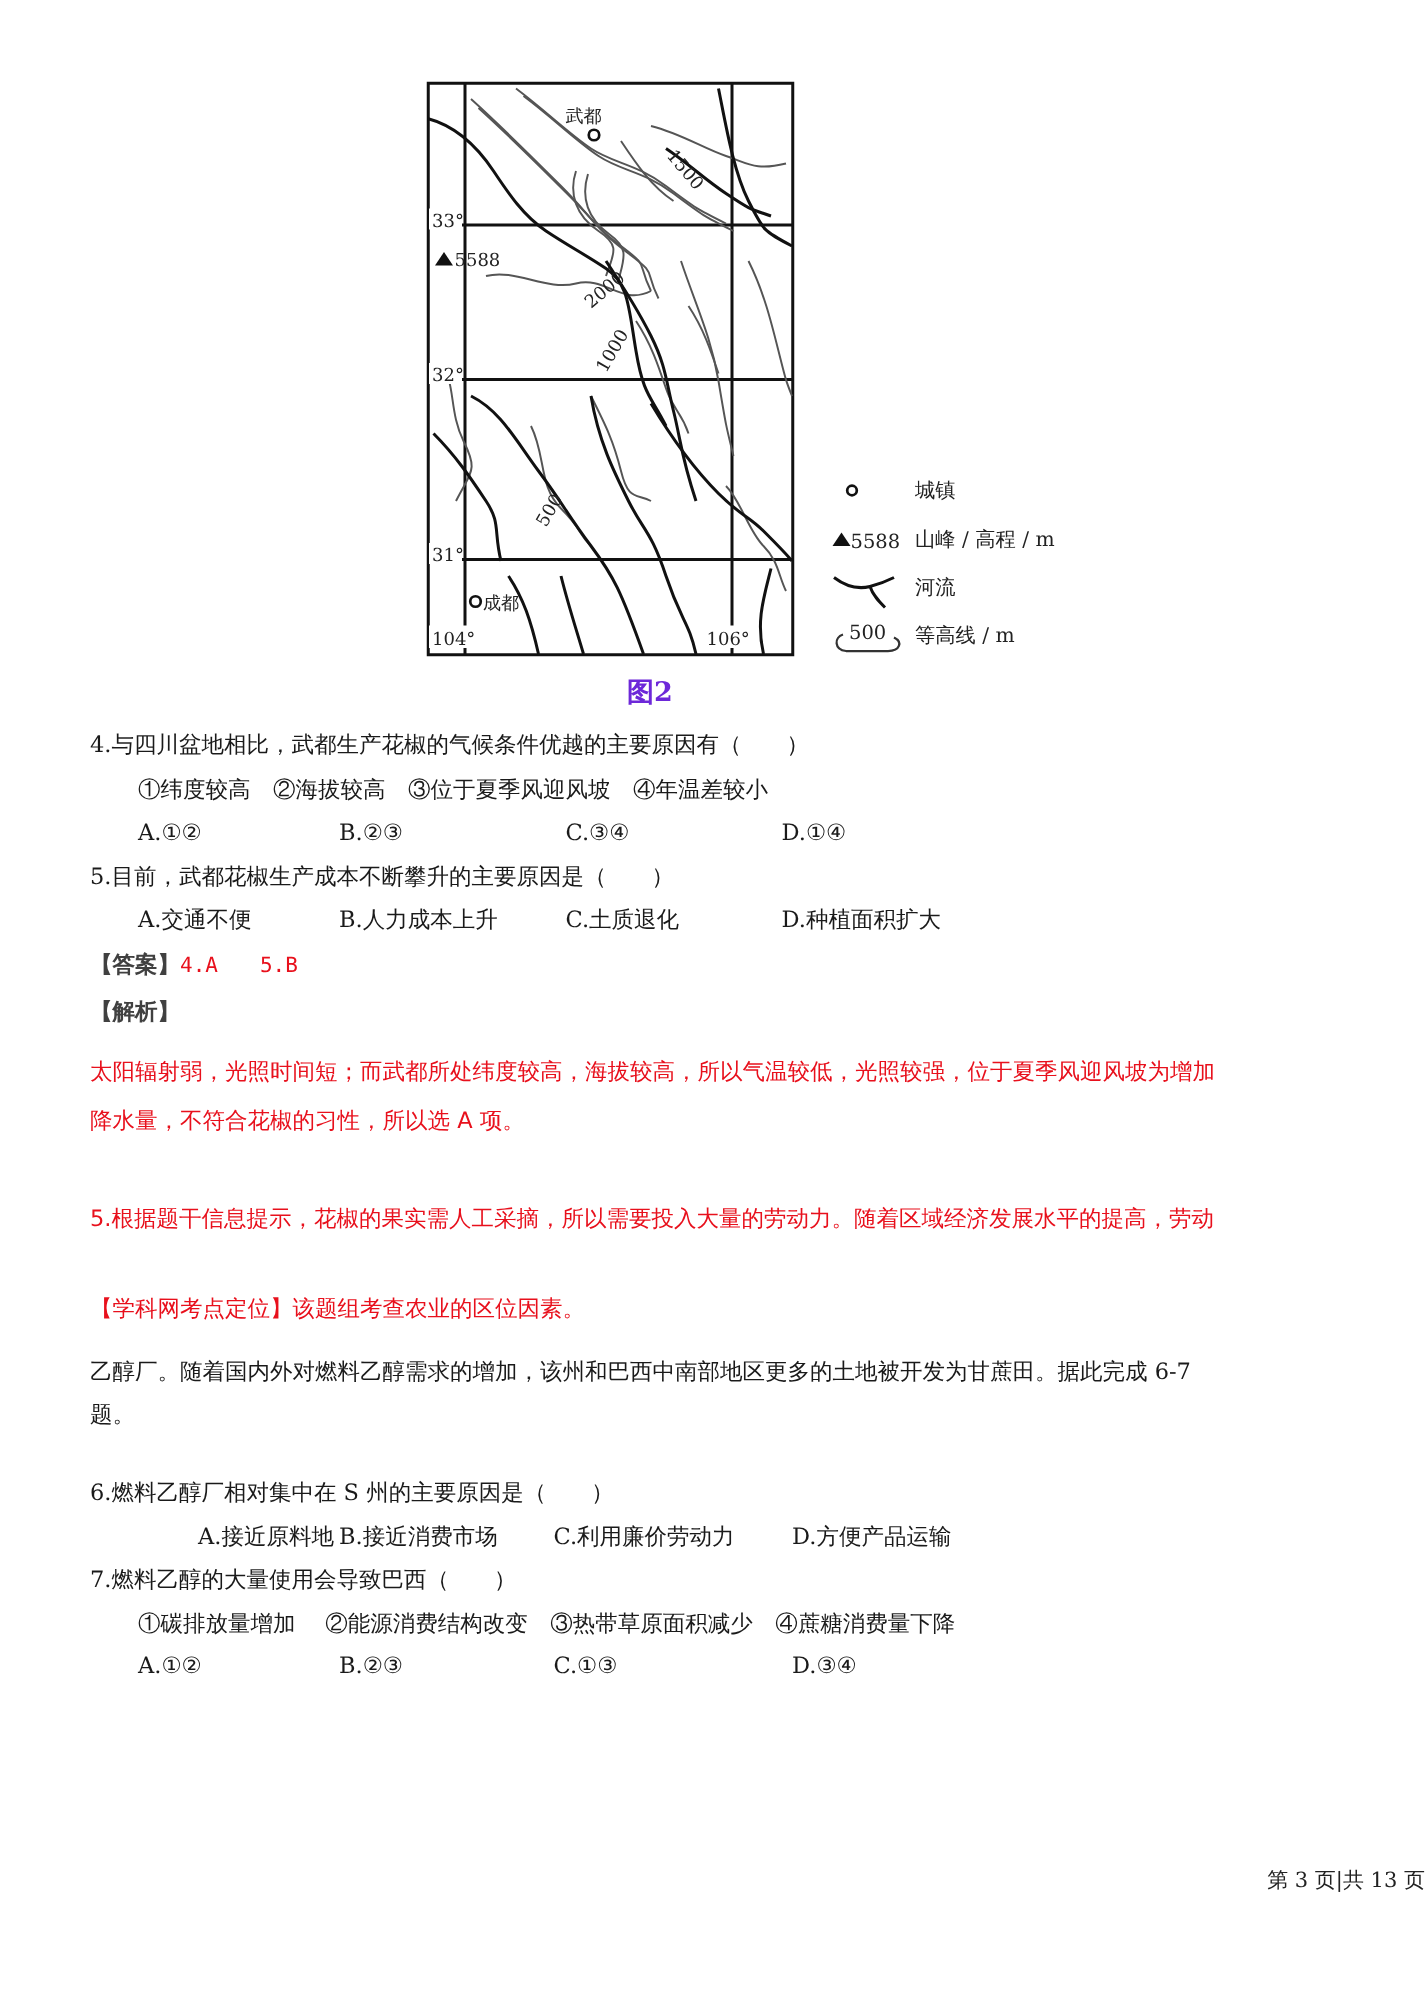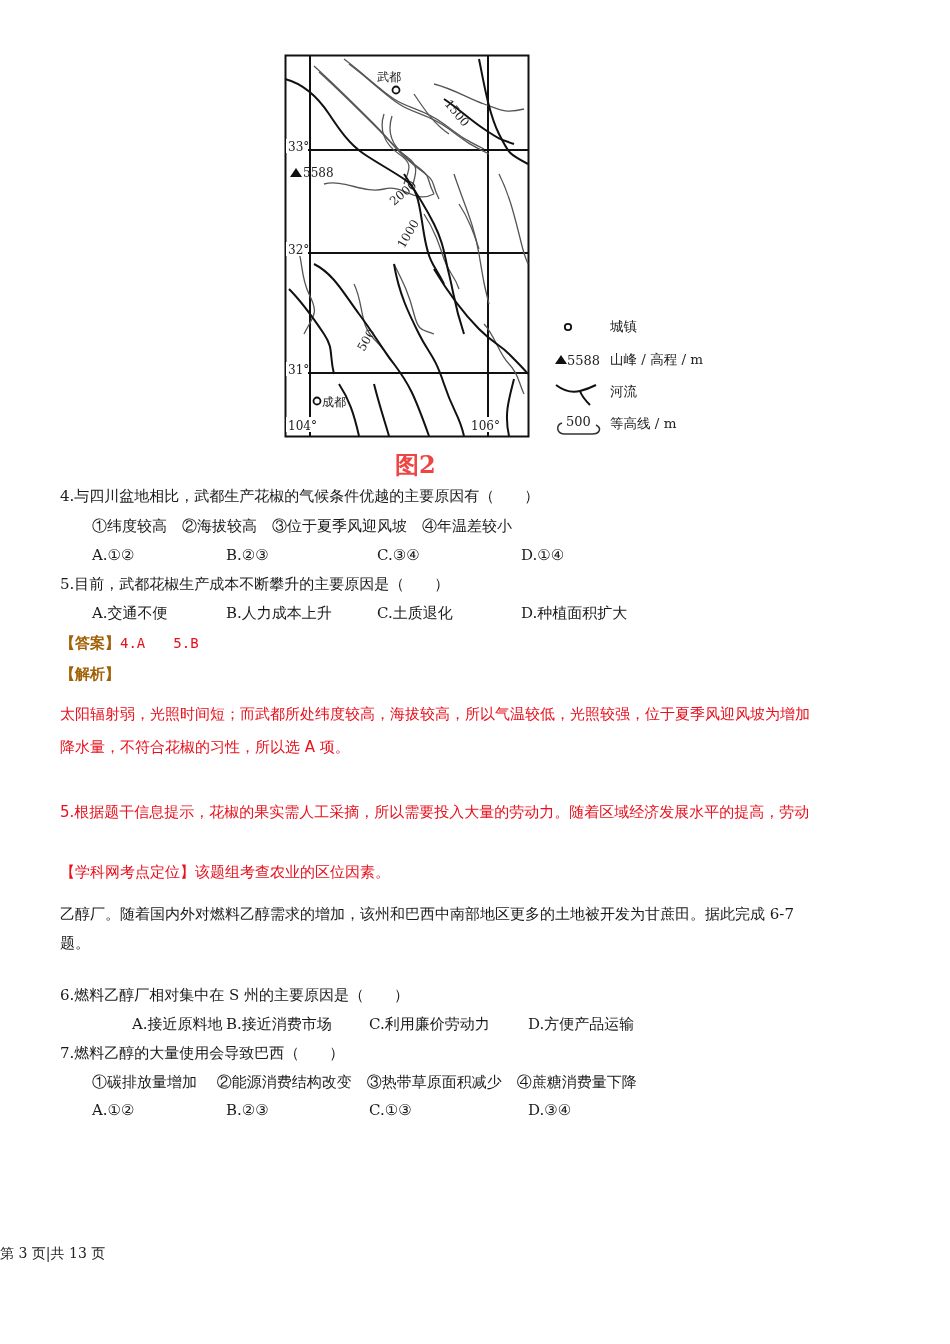--- a/index.html
+++ b/index.html
@@ -7,28 +7,28 @@
     width: 950px; height: 1344px; position: relative; overflow: hidden;
     font-family: "DejaVu Serif", "Liberation Serif", serif;
     color: #1a1a1a;
   }
   .map-wrap { position: absolute; left: 284px; top: 54px; width: 460px; height: 420px; }
   .map-svg { position: absolute; left: 0; top: 0; }
   .legend { position: absolute; left: 268px; top: 262px; width: 180px; }
   .legend-row { position: absolute; left: 0; height: 22px; display: flex; align-items: center; font-size: 13px; }
   .legend-sym { position: absolute; left: 0; width: 60px; height: 22px; }
   .legend-label { position: absolute; left: 58px; white-space: nowrap; font-size: 13.5px; color: #222; }
-  .fig-caption { position: absolute; left: 395px; top: 449px; font-size: 24px; font-weight: bold; color: #ef4444; }
+  .fig-caption { position: absolute; left: 418px; top: 449px; font-size: 18px; font-weight: bold; color: #6d28d9; }
   .line { position: absolute; left: 60px; font-size: 15px; line-height: 20px; white-space: nowrap; }
   .indent { left: 92px; }
   .opt { position: absolute; font-size: 15px; line-height: 20px; white-space: nowrap; }
   .red { color: #e8101c; font-family: "DejaVu Sans", "Liberation Sans", sans-serif; }
-  .red-bold { color: #a16207; font-family: Liberation Mono, monospace; font-weight: bold; font-size: 15px; }
+  .red-bold { color: #404040; font-family: Liberation Mono, monospace; font-weight: bold; font-size: 15px; }
   .para { position: absolute; left: 60px; width: 840px; font-size: 15px; line-height: 21px; white-space: nowrap; }
-  .footer { position: absolute; left: 0; width: 950px; top: 1245px; text-align: left; font-size: 14px; color: #222; }
+  .footer { position: absolute; left: 0; width: 950px; top: 1245px; text-align: right; font-size: 14px; color: #222; }
   .map-label { font-family: "DejaVu Serif", "Liberation Serif", serif; font-size: 12px; fill: #222; }
 </style>
 </head>
 <body>
 
 <div class="map-wrap">
   <svg class="map-svg" width="250" height="390" viewBox="0 0 250 390">
 
     <rect x="1.5" y="1.5" width="243" height="381" fill="none" stroke="#111" stroke-width="2"></rect>
 

